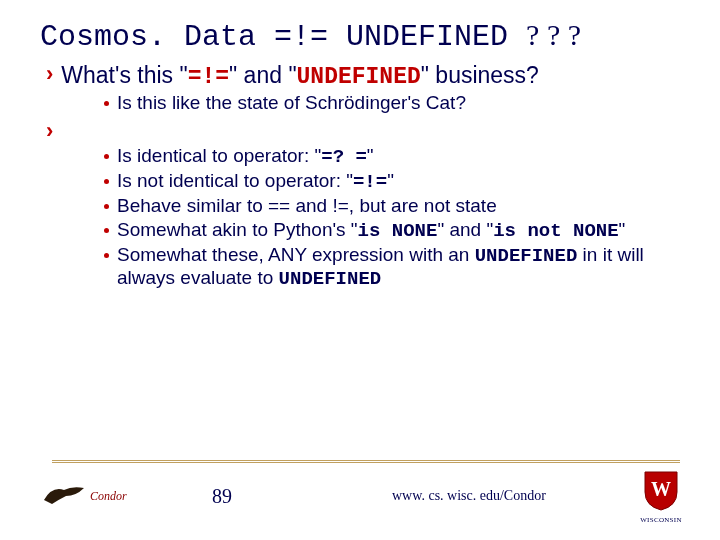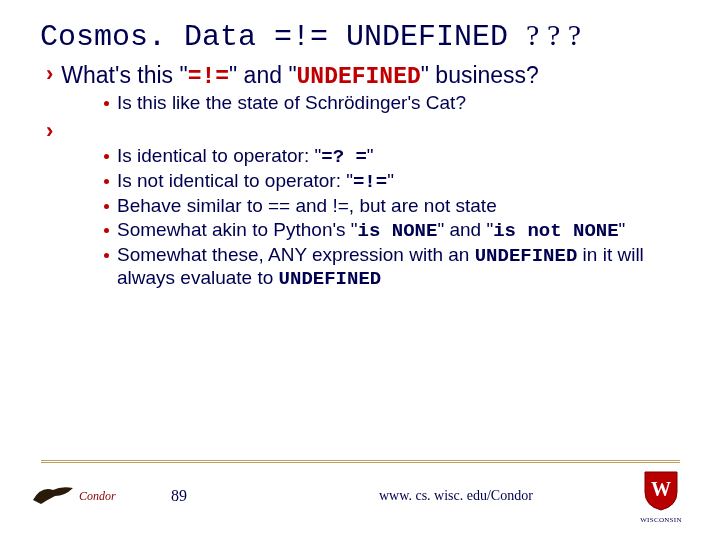--- a/index.html
+++ b/index.html
@@ -69,21 +69,21 @@
     margin-right: 8px;
     flex-shrink: 0;
   }
   .bullet-l2 .text {
     font-size: 19px;
     line-height: 1.2;
   }
   .footer {
     position: absolute;
     bottom: 14px;
-    left: 1px;
+    left: 12px;
     right: 0;
     height: 60px;
     display: flex;
     align-items: center;
     padding: 0 30px;
   }
   .footer::before {
     content: "";
     position: absolute;
     top: -4px;
@@ -94,32 +94,33 @@
     box-shadow: 0 -2px 0 #c0a060;
   }
   .condor-logo {
     display: flex;
     align-items: center;
     gap: 4px;
     width: 140px;
   }
   .pagenum {
     font-family: Georgia, serif;
-    font-size: 16px;
+    font-size: 20px;
     color: #000050;
     width: 120px;
     text-align: left;
+    margin-left: 30px;
   }
   .footer-url {
     font-family: Georgia, serif;
     font-size: 14px;
     color: #000050;
     flex: 1;
     text-align: left;
-    margin-left: 88px;
+    margin-left: 60px;
   }
   .wisc-logo {
     width: 58px;
     text-align: center;
   }
   .wshield {
     display: inline-block;
   }
 </style>
 </head>

